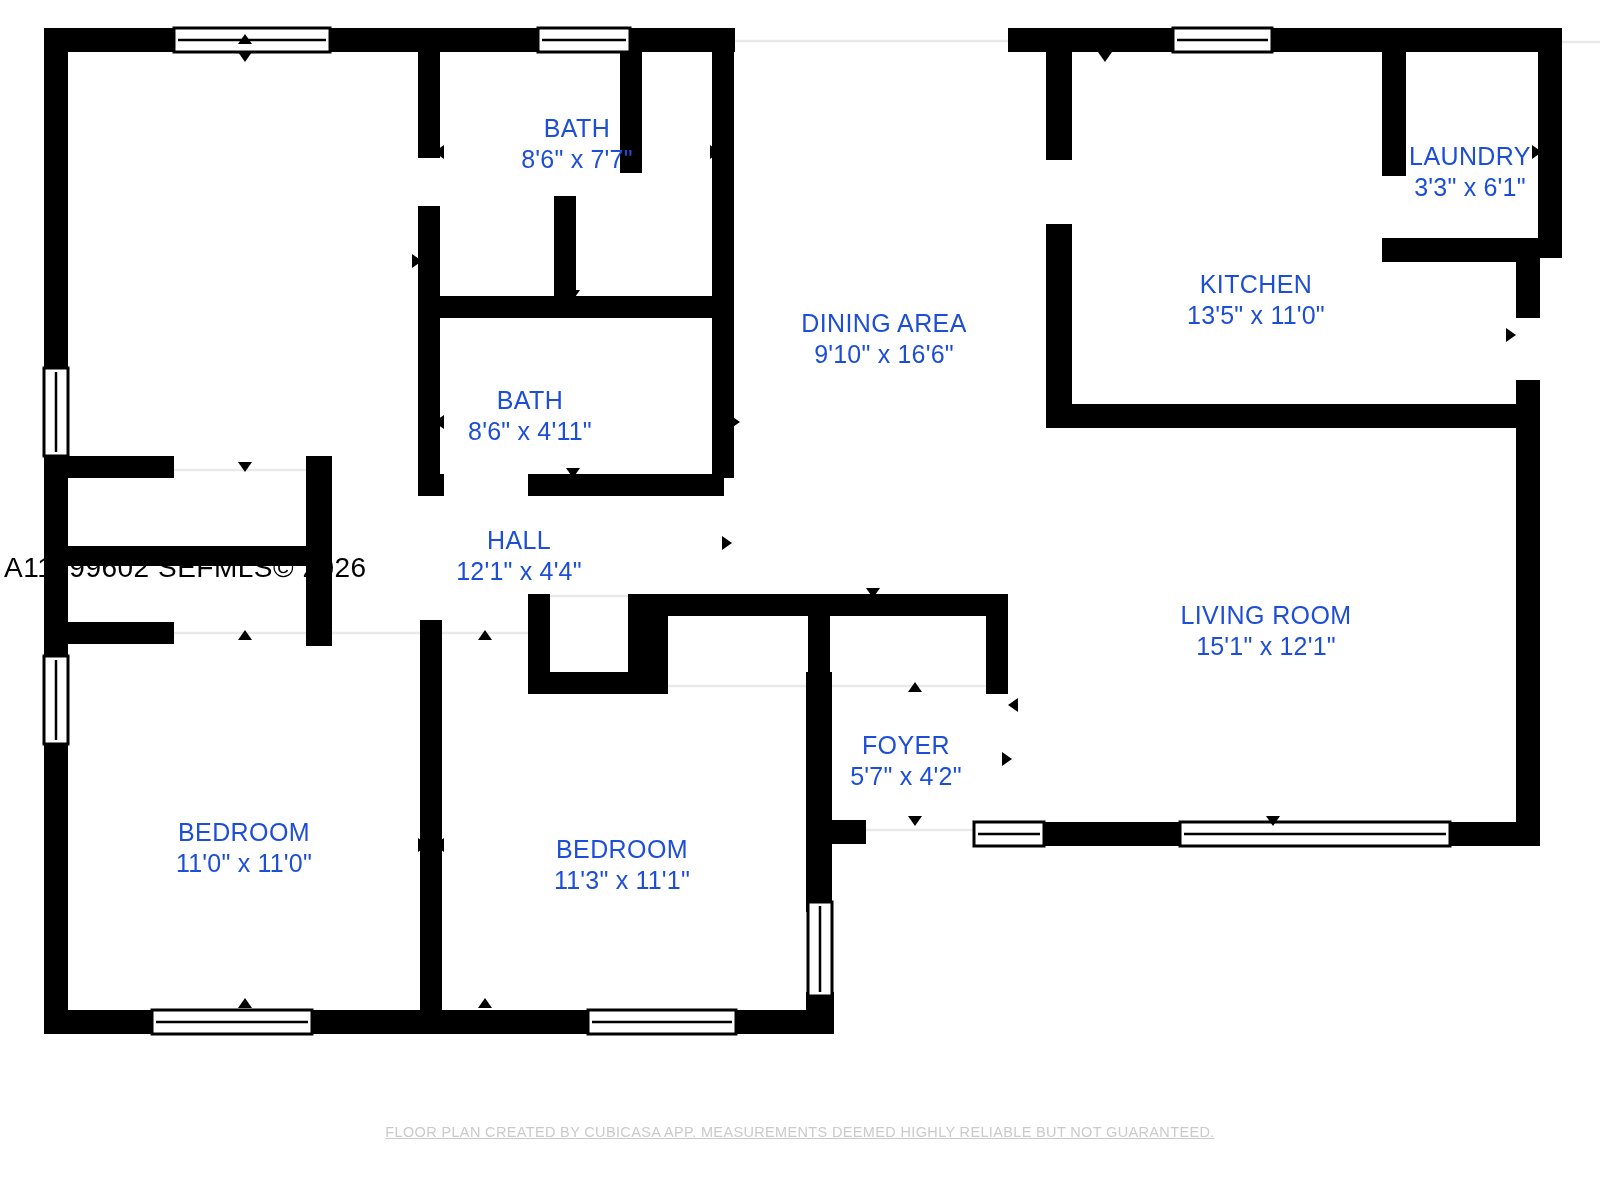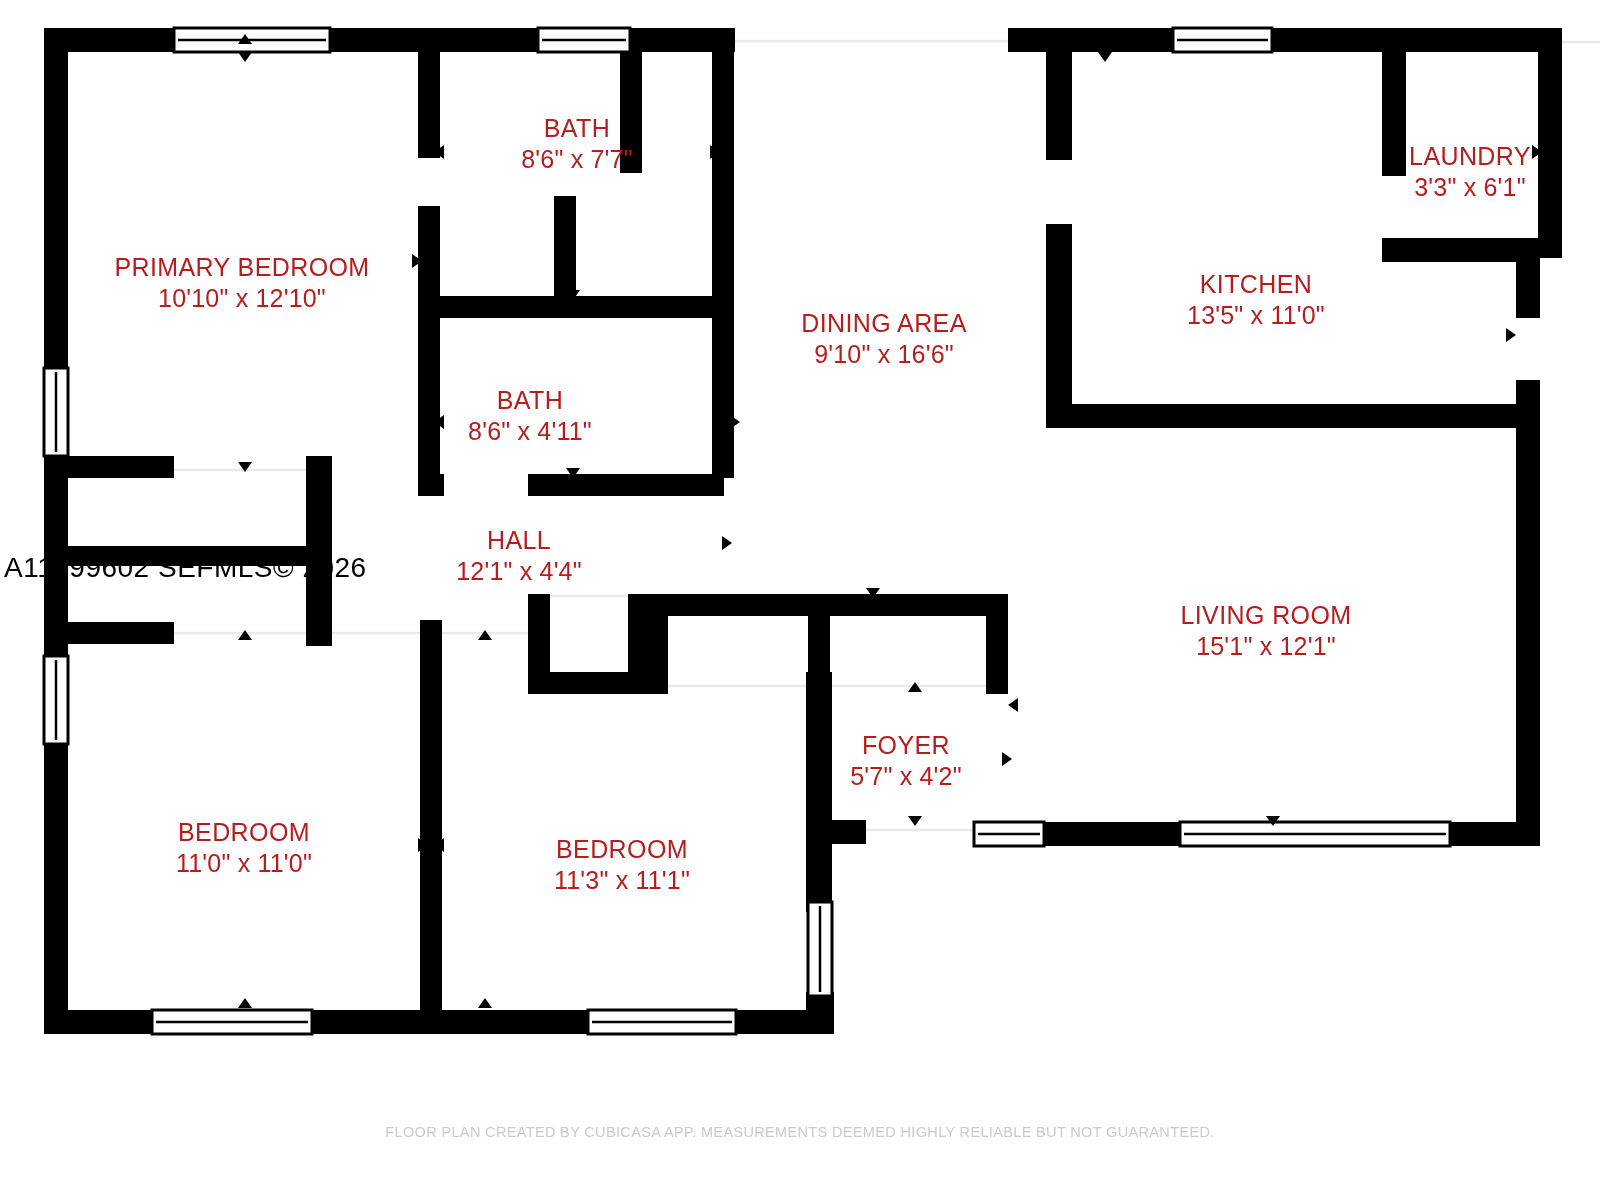--- a/index.html
+++ b/index.html
@@ -25,21 +25,21 @@
     position: absolute;
     left: 0;
     top: 0;
     width: 1600px;
     height: 1200px;
     display: block;
   }
   .room-label {
     position: absolute;
     text-align: center;
-    color: #b91c1c;
+    color: #1d4ed8;
     white-space: nowrap;
     line-height: 1.25;
     pointer-events: none;
   }
   .room-name {
     display: block;
     font-size: 25px;
     letter-spacing: 0.4px;
     font-weight: 400;
   }
@@ -63,20 +63,21 @@
     position: absolute;
     left: 0;
     top: 1124px;
     width: 1600px;
     text-align: center;
     font-size: 14.5px;
     color: #c9cacc;
     letter-spacing: 0.35px;
     font-family: "Liberation Sans", sans-serif;
     white-space: nowrap;
+    text-decoration: underline;
   }
 </style>
 </head>
 <body>
 
 <div id="floorplan-root">
 
   <svg id="plan" viewBox="0 0 1600 1200" xmlns="http://www.w3.org/2000/svg">
 
     <rect x="0" y="0" width="1600" height="1200" fill="#ffffff"></rect>
@@ -233,24 +234,20 @@
       <polygon points="730,415 730,429 740,422"></polygon>
       <polygon points="722,536 722,550 732,543"></polygon>
       <polygon points="1506,328 1506,342 1516,335"></polygon>
       <polygon points="1002,752 1002,766 1012,759"></polygon>
       <polygon points="418,838 418,852 428,845"></polygon>
       <polygon points="1532,145 1532,159 1542,152"></polygon>
     </g>
 
   </svg>
 
-  <div class="room-label" style="left:242px; top:252px; transform:translateX(-50%);">
-    <span class="room-name">PRIMARY BEDROOM</span>
-    <span class="room-dims">10'10" x 12'10"</span>
-  </div>
 
   <div class="room-label" style="left:577px; top:113px; transform:translateX(-50%);">
     <span class="room-name">BATH</span>
     <span class="room-dims">8'6" x 7'7"</span>
   </div>
 
   <div class="room-label" style="left:530px; top:385px; transform:translateX(-50%);">
     <span class="room-name">BATH</span>
     <span class="room-dims">8'6" x 4'11"</span>
   </div>

